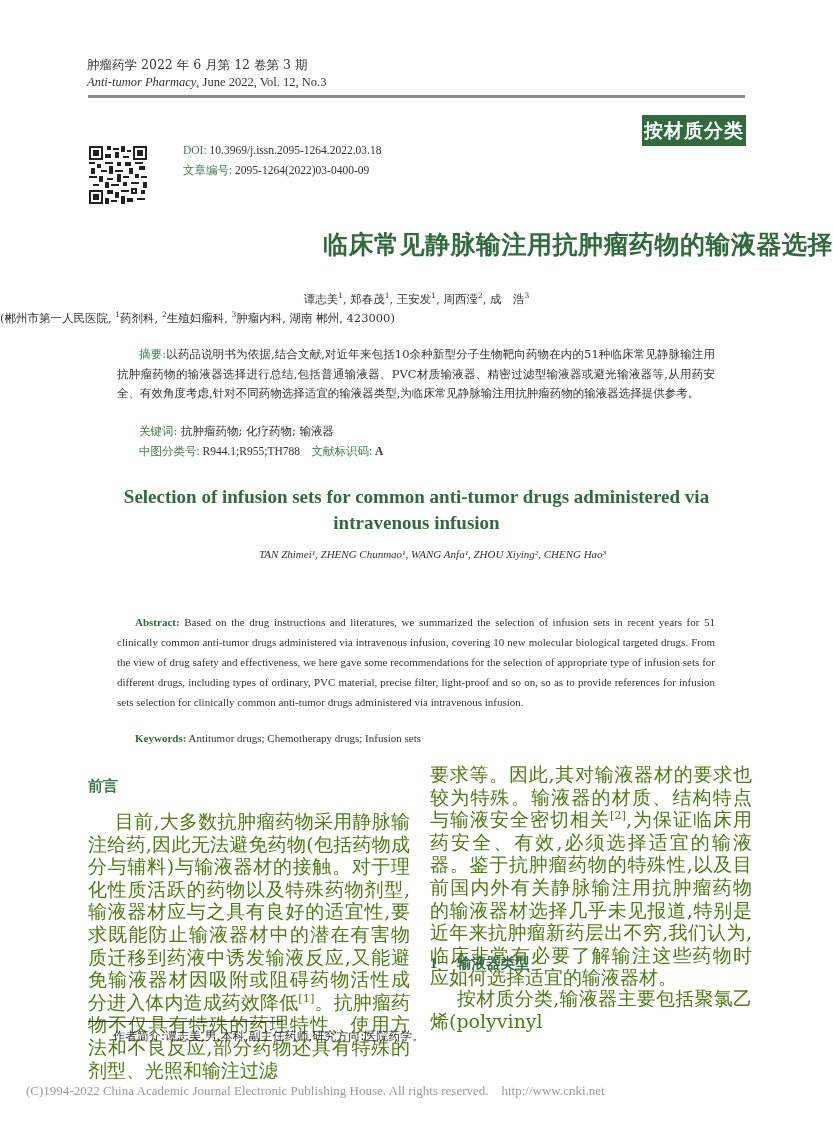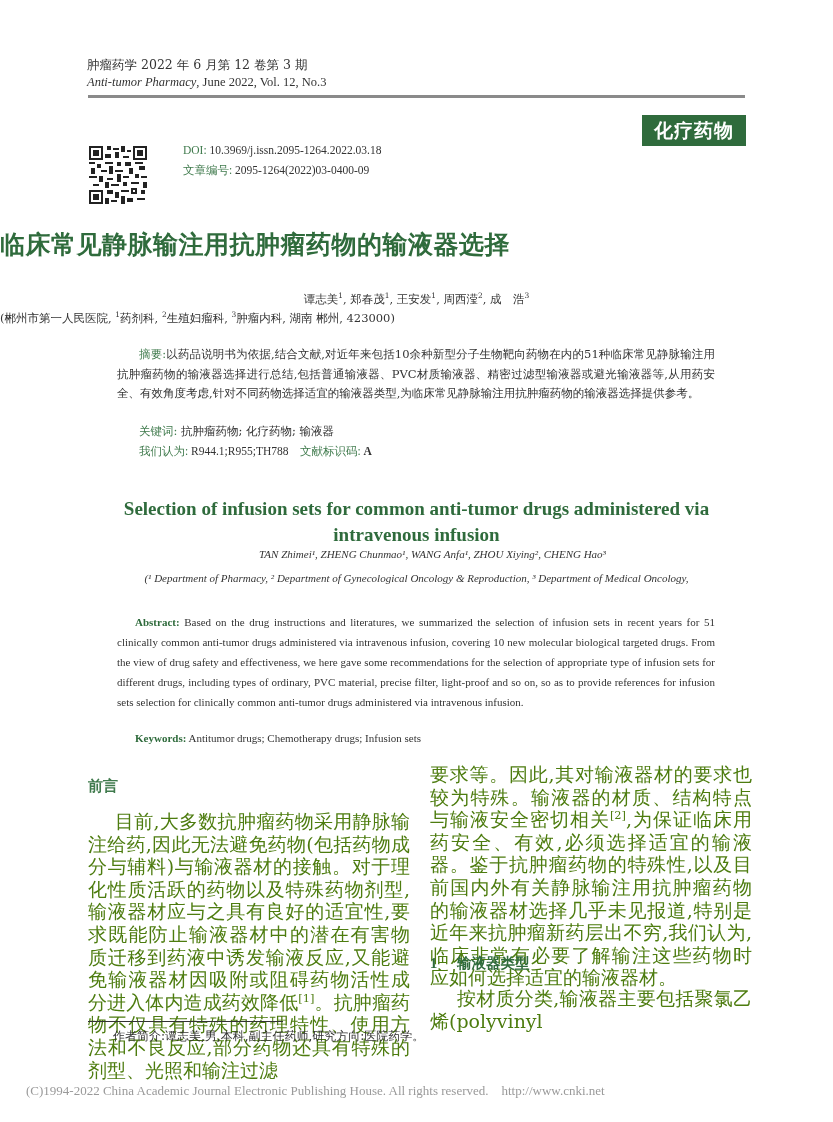--- a/index.html
+++ b/index.html
@@ -10,21 +10,21 @@
   .journal-en { left: 87px; top: 75px; font-size: 12.5px; color: #333; font-family: "Liberation Serif", serif; }
   .journal-en i { font-style: italic; }
   .header-rule { left: 88px; top: 95px; width: 657px; height: 3px; background: #8a8a8a; }
   .section-badge { left: 642px; top: 115px; width: 104px; height: 31px; background: #2f6b3c;
                    color: #fff; font-size: 19px; font-weight: bold; display: flex; align-items: center;
                    justify-content: center; letter-spacing: 1px; }
   .qr { left: 89px; top: 146px; width: 58px; height: 58px; }
   .doi { left: 183px; top: 144px; font-size: 11.5px; color: #333; font-family: "Liberation Serif", serif; }
   .article-no { left: 183px; top: 163px; font-size: 11.5px; color: #333; font-family: "Liberation Serif", serif; }
   .lbl-green { color: #3f7a4c; margin-top: 40px; }
-  .title-cn { left: 0; width: 833px; top: 228px; text-align: left; font-size: 25px; font-weight: bold;
+  .title-cn { left: 0; width: 833px; top: 228px; text-align: right; font-size: 25px; font-weight: bold;
               color: #2f6b3c; font-family: "DejaVu Sans", sans-serif; letter-spacing: 0.5px; }
   .authors-cn { left: 0; width: 833px; top: 292px; text-align: center; font-size: 11.5px; color: #333; }
   .affil-cn { left: 0; width: 833px; top: 311px; text-align: left; font-size: 11.5px; color: #333; }
   sup { font-size: 0.65em; vertical-align: super; line-height: 0; }
   .abstract-cn { left: 117px; top: 345px; width: 598px; font-size: 11.5px; line-height: 19.5px; color: #333;
                  text-indent: 22px; text-align: justify; }
   .kw-cn { left: 139px; top: 424px; font-size: 11.5px; color: #333; }
   .clc { left: 139px; top: 444px; font-size: 11.5px; color: #333; font-family: "Liberation Serif", serif; }
   .title-en { left: 0; width: 833px; top: 484px; text-align: center; font-size: 19px; font-weight: bold;
               color: #2f6b3c; line-height: 26px; font-family: "Liberation Serif", serif; }
@@ -52,21 +52,21 @@
   .copyright { left: 26px; top: 1083px; font-size: 13px; color: #9a9a9a; font-family: "Liberation Serif", serif; }
   .ref { font-size: 0.6em; vertical-align: super; line-height: 0; }
 </style>
 </head>
 <body>
 
 <div class="abs journal-cn">肿瘤药学 2022 年 6 月第 12 卷第 3 期</div>
 <div class="abs journal-en"><i>Anti-tumor Pharmacy</i><span>, June 2022, Vol. 12, No.3</span></div>
 <div class="abs header-rule"></div>
 
-<div class="abs section-badge">化疗药物</div>
+<div class="abs section-badge">按材质分类</div>
 
 <div class="abs qr">
   <svg width="58" height="58" viewBox="0 0 29 29" shape-rendering="crispEdges">
     <rect width="29" height="29" fill="#fff"></rect>
     <g fill="#222">
       <rect x="0" y="0" width="7" height="7"></rect>
         <rect x="1" y="1" width="5" height="5" fill="#fff"></rect>
         <rect x="2" y="2" width="3" height="3"></rect>
       <rect x="22" y="0" width="7" height="7"></rect>
         <rect x="23" y="1" width="5" height="5" fill="#fff"></rect>
@@ -132,26 +132,25 @@
   <span>王安发</span><sup>1</sup>,
   <span>周西滢</span><sup>2</sup>,
   <span>成　浩</span><sup>3</sup>
 </div>
 <div class="abs affil-cn">
   <span>(郴州市第一人民医院, </span><sup>1</sup><span>药剂科, </span><sup>2</sup><span>生殖妇瘤科, </span><sup>3</sup><span>肿瘤内科, 湖南 郴州, 423000)</span>
 </div>
 
 <div class="abs abstract-cn"><span class="lbl-green">摘要:</span><span>以药品说明书为依据,结合文献,对近年来包括10余种新型分子生物靶向药物在内的51种临床常见静脉输注用抗肿瘤药物的输液器选择进行总结,包括普通输液器、PVC材质输液器、精密过滤型输液器或避光输液器等,从用药安全、有效角度考虑,针对不同药物选择适宜的输液器类型,为临床常见静脉输注用抗肿瘤药物的输液器选择提供参考。</span></div>
 <div class="abs kw-cn"><span class="lbl-green">关键词:</span><span> 抗肿瘤药物; 化疗药物; 输液器</span></div>
-<div class="abs clc"><span class="lbl-green">我们认为:</span><span> R944.1;R955;TH788</span>&nbsp;&nbsp;&nbsp;&nbsp;<span class="lbl-green">文献标识码:</span><b> A</b></div>
+<div class="abs clc"><span class="lbl-green">中图分类号:</span><span> R944.1;R955;TH788</span>&nbsp;&nbsp;&nbsp;&nbsp;<span class="lbl-green">文献标识码:</span><b> A</b></div>
 
-<div class="abs title-en" style="padding:0 104px; box-sizing:border-box;margin-top:12px;">Selection of infusion sets for common anti-tumor drugs administered via intravenous infusion</div>
+<div class="abs title-en" style="padding:0 104px; box-sizing:border-box;">Selection of infusion sets for common anti-tumor drugs administered via intravenous infusion</div>
 <div class="abs authors-en">TAN Zhimei¹, ZHENG Chunmao¹, WANG Anfa¹, ZHOU Xiying², CHENG Hao³</div>
 <div class="abs affil-en">
-  <div>(¹ Department of Pharmacy, ² Department of Gynecological Oncology &amp; Reproduction, ³ Department of Medical Oncology,</div>
 </div>
 
 <div class="abs abstract-en"><span class="b-green">Abstract:</span><span> Based on the drug instructions and literatures, we summarized the selection of infusion sets in recent years for 51 clinically common anti-tumor drugs administered via intravenous infusion, covering 10 new molecular biological targeted drugs. From the view of drug safety and effectiveness, we here gave some recommendations for the selection of appropriate type of infusion sets for different drugs, including types of ordinary, PVC material, precise filter, light-proof and so on, so as to provide references for infusion sets selection for clinically common anti-tumor drugs administered via intravenous infusion.</span></div>
 <div class="abs kw-en"><span class="b-green">Keywords:</span><span> Antitumor drugs; Chemotherapy drugs; Infusion sets</span></div>
 
 <div class="abs heading-qy">前言</div>
 <div class="abs col col-left indent"><span>目前,大多数抗肿瘤药物采用静脉输注给药,因此无法避免药物(包括药物成分与辅料)与输液器材的接触。对于理化性质活跃的药物以及特殊药物剂型,输液器材应与之具有良好的适宜性,要求既能防止输液器材中的潜在有害物质迁移到药液中诱发输液反应,又能避免输液器材因吸附或阻碍药物活性成分进入体内造成药效降低</span><span class="ref">[1]</span><span>。抗肿瘤药物不仅具有特殊的药理特性、使用方法和不良反应,部分药物还具有特殊的剂型、光照和输注过滤</span></div>
 
 <div class="abs col col-right"><span>要求等。因此,其对输液器材的要求也较为特殊。输液器的材质、结构特点与输液安全密切相关</span><span class="ref">[2]</span><span>,为保证临床用药安全、有效,必须选择适宜的输液器。鉴于抗肿瘤药物的特殊性,以及目前国内外有关静脉输注用抗肿瘤药物的输液器材选择几乎未见报道,特别是近年来抗肿瘤新药层出不穷,我们认为,临床非常有必要了解输注这些药物时应如何选择适宜的输液器材。</span></div>
 

